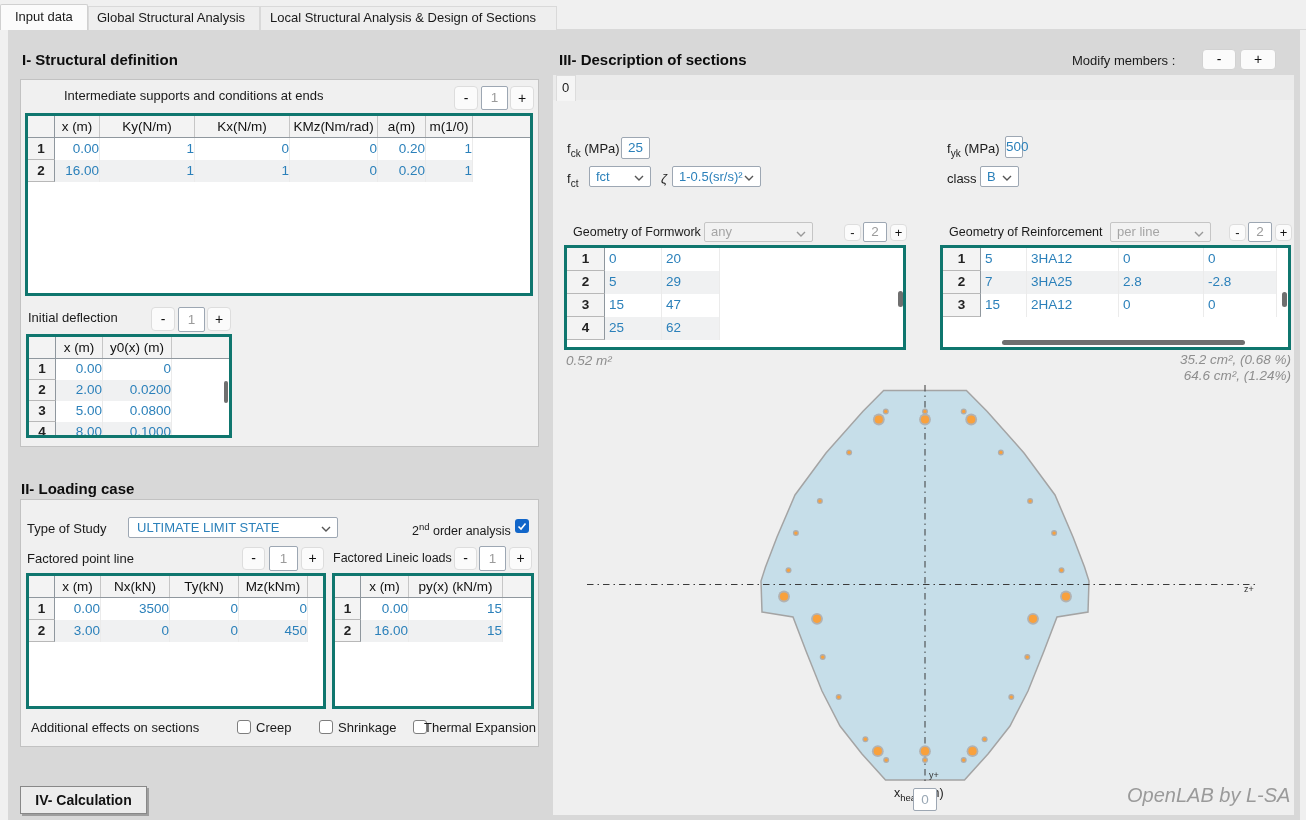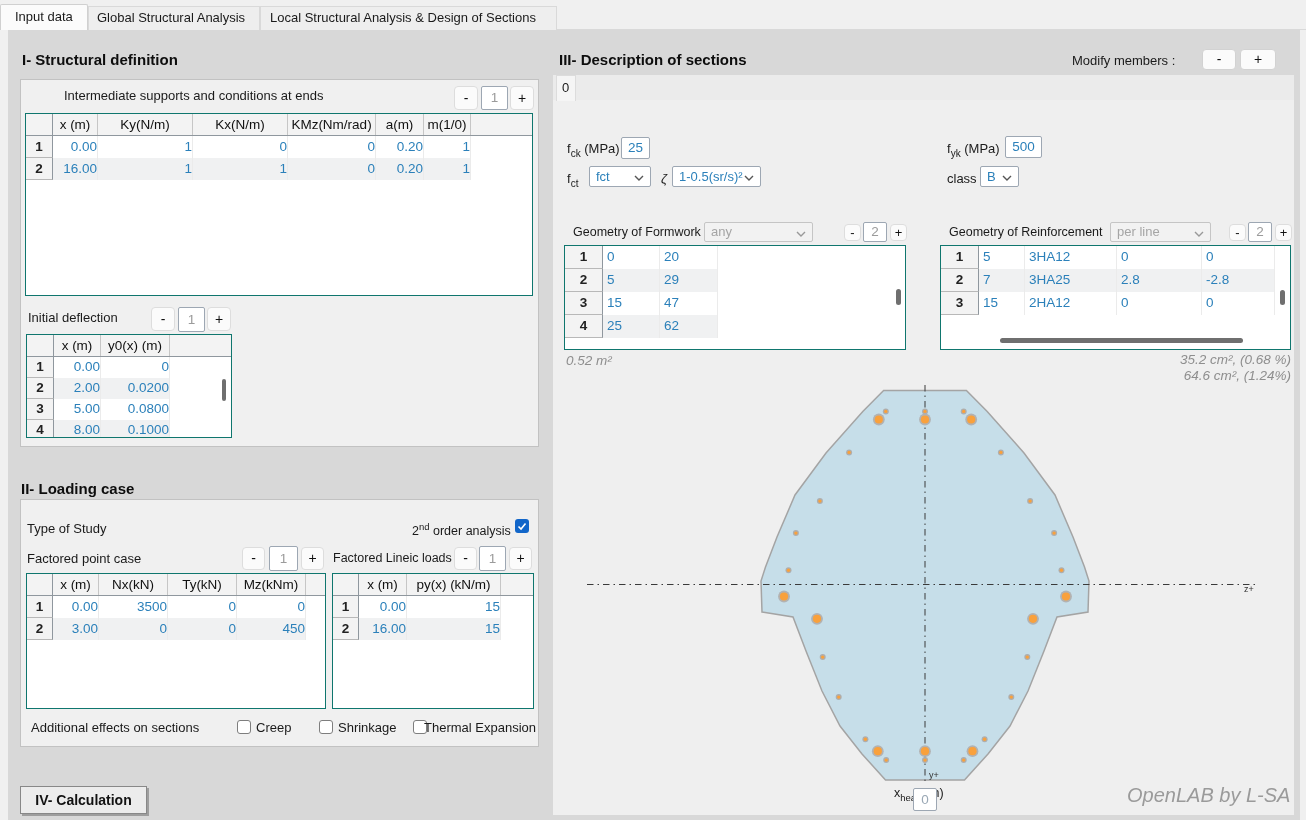--- a/index.html
+++ b/index.html
@@ -11,21 +11,21 @@
 .title{font-weight:bold;font-size:15px;color:#0d0d0d;white-space:nowrap;}
 .lbl{font-size:13px;color:#1a1a1a;white-space:nowrap;}
 .btn{background:#fbfbfb;border:1px solid #ddd;border-radius:4px;text-align:center;color:#111;box-sizing:border-box;}
 .efield{background:#fff;border:1px solid #9da7b3;border-radius:2px;text-align:center;box-sizing:border-box;font-size:13.5px;}
 .gtxt{color:#9b9b9b;}
 .btxt{color:#2b80ba;}
 .dd{background:#fff;border:1px solid #9da7b3;border-radius:2px;box-sizing:border-box;font-size:13px;color:#2b80ba;overflow:hidden;white-space:nowrap;}
 .dd.dis{background:#f2f2f2;color:#a5a5a5;border-color:#c5c5c5;}
 .chev{position:absolute;right:6px;top:8px;line-height:0;}
 .chev svg{display:block;}
-.tb{background:#fff;border:1px solid #0f766e;overflow:hidden;}
+.tb{background:#fff;border:3px solid #0f766e;overflow:hidden;}
 .thead{display:flex;background:#f3f3f3;border-bottom:1px solid #8f979e;box-sizing:border-box;}
 .hc{box-sizing:border-box;border-right:1px solid #c6c6c6;text-align:center;white-space:nowrap;overflow:hidden;font-size:13.5px;color:#111;}
 .hc0{box-sizing:border-box;border-right:1px solid #8f979e;background:#f3f3f3;}
 .drow{display:flex;}
 .rn{background:#f3f3f3;border-right:1px solid #8f979e;border-bottom:1px solid #b8b8b8;text-align:center;box-sizing:border-box;color:#222;font-size:13.5px;font-weight:600;}
 .dc{box-sizing:border-box;border-right:1px solid #ebebeb;color:#2b80ba;font-size:13.5px;white-space:nowrap;overflow:hidden;}
 .ra{text-align:right;padding-right:0;}
 .la{text-align:left;padding-left:4px;}
 .stripe{background:#f0f1f2;}
 .cb{width:14px;height:14px;border:1px solid #7e7e7e;border-radius:3px;background:#fff;}
@@ -112,26 +112,32 @@
   <div class="rn" style="width:27px;">4</div>
   <div class="dc ra stripe" style="width:47px;">8.00</div>
   <div class="dc ra stripe" style="width:69px;">0.1000</div>
  </div>
  <div class="thumb" style="left:195px;top:44px;width:4px;height:22px;"></div>
 </div>
 
 <div class="abs title" style="left:21px;top:480px;">II- Loading case</div>
 <div class="abs box" style="left:20px;top:499px;width:519px;height:248px;"></div>
 <div class="abs lbl" style="left:27px;top:521px;">Type of Study</div>
+<div class="abs dd" style="left:128px;top:517px;width:210px;height:21px;line-height:19px;padding-left:8px;">ULTIMATE LIMIT STATE
+ <span class="chev">
+        <svg width="10" height="6">
+          <polyline points="1,1 5,5 9,1" fill="none" stroke="#555" stroke-width="1.4"></polyline>
+        </svg>
+      </span></div>
 <div class="abs lbl" style="left:412px;top:521px;font-size:12.5px;">2<sup style="font-size:9.5px;">nd</sup> order analysis</div>
 <div class="abs" style="left:515px;top:519px;width:14px;height:14px;background:#1266c9;border-radius:3px;">
  <svg width="14" height="14">
         <polyline points="3.5,7.5 6,10 10.5,4.5" fill="none" stroke="#fff" stroke-width="1.6"></polyline>
       </svg></div>
-<div class="abs lbl" style="left:27px;top:551px;">Factored point case</div>
+<div class="abs lbl" style="left:27px;top:551px;">Factored point line</div>
 <div class="abs btn" style="left:242px;top:547px;width:23px;height:23px;line-height:21px;font-size:14px;">-</div>
 <div class="abs efield gtxt" style="left:269px;top:546px;width:29px;height:25px;line-height:23px;">1</div>
 <div class="abs btn" style="left:301px;top:547px;width:23px;height:23px;line-height:21px;font-size:14px;">+</div>
 <div class="abs lbl" style="left:333px;top:551px;font-size:12.5px;">Factored Lineic loads</div>
 <div class="abs btn" style="left:454px;top:547px;width:23px;height:23px;line-height:21px;font-size:14px;">-</div>
 <div class="abs efield gtxt" style="left:479px;top:546px;width:27px;height:25px;line-height:23px;">1</div>
 <div class="abs btn" style="left:509px;top:547px;width:23px;height:23px;line-height:21px;font-size:14px;">+</div>
 
 <div class="abs tb" style="left:26px;top:573px;width:300px;height:136px;">
  <div class="thead" style="height:22px;line-height:21px;">
@@ -204,21 +210,21 @@
         </svg>
       </span></div>
 <div class="abs lbl" style="left:661px;top:171px;font-style:italic;">ζ</div>
 <div class="abs dd" style="left:672px;top:166px;width:89px;height:21px;line-height:19px;padding-left:6px;">1-0.5(sr/s)²
  <span class="chev">
         <svg width="10" height="6">
           <polyline points="1,1 5,5 9,1" fill="none" stroke="#555" stroke-width="1.4"></polyline>
         </svg>
       </span></div>
 <div class="abs lbl" style="left:947px;top:141px;text-align:right;">f<sub style="font-size:10px;">yk</sub> (MPa)</div>
-<div class="abs efield btxt" style="left:1005px;top:136px;width:37px;height:22px;line-height:20px;">500</div>
+<div class="abs efield btxt" style="left:1005px;top:136px;width:18px;height:22px;line-height:20px;">500</div>
 <div class="abs lbl" style="left:947px;top:171px;">class</div>
 <div class="abs dd" style="left:980px;top:166px;width:39px;height:21px;line-height:19px;padding-left:6px;">B
  <span class="chev">
         <svg width="10" height="6">
           <polyline points="1,1 5,5 9,1" fill="none" stroke="#555" stroke-width="1.4"></polyline>
         </svg>
       </span></div>
 
 <div class="abs lbl" style="left:573px;top:225px;font-size:12.5px;">Geometry of Formwork</div>
 <div class="abs dd dis" style="left:704px;top:222px;width:109px;height:20px;line-height:18px;padding-left:6px;">any

